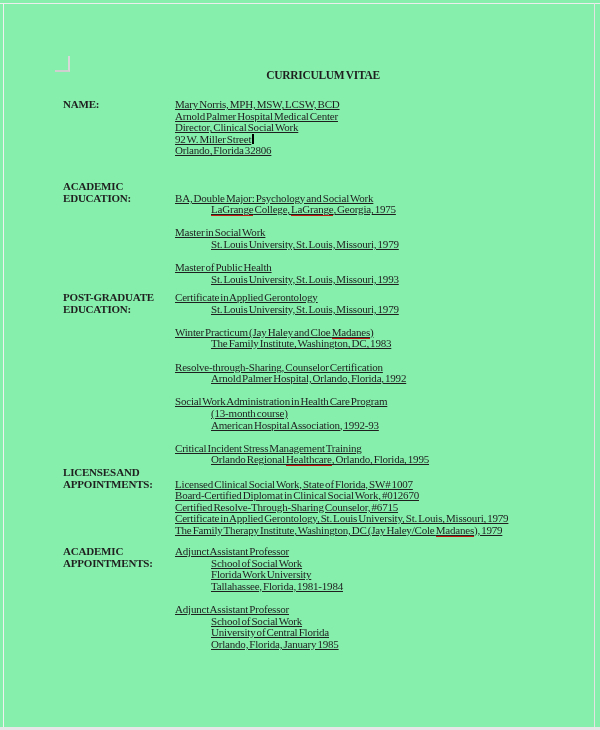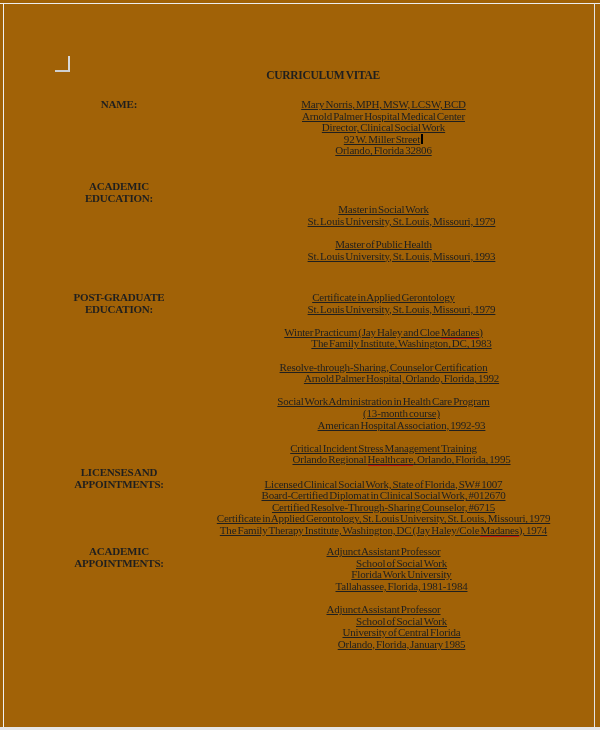--- a/index.html
+++ b/index.html
@@ -1,17 +1,17 @@
 <!DOCTYPE html>
 <html><head>
 <meta charset="utf-8">
 <style>
   html,body{margin:0;padding:0;background:#fff;}
   .page{
-    position:relative;width:600px;height:730px;background:#a16207;
+    position:relative;width:600px;height:730px;background:#86efac;
     font-family:"Liberation Serif","DejaVu Serif",serif;color:#1f1f1f;
     overflow:hidden;
   }
   .edge-top{position:absolute;top:3px;left:0;right:0;height:1px;background:#ededed;}
   .edge-left{position:absolute;top:3px;left:3px;bottom:3px;width:1px;background:#f0f0f0;}
   .edge-right{position:absolute;top:3px;right:5px;bottom:3px;width:1px;background:#e3e3e3;}
   .edge-bottom{position:absolute;left:0;right:0;bottom:0;height:3px;background:#e6e6e6;}
   .corner{
     position:absolute;left:55px;top:56px;width:13px;height:14px;
     border-right:2px solid #d8d8d8;border-bottom:2px solid #cfcfcf;
@@ -20,21 +20,20 @@
     position:absolute;top:69px;left:63px;width:520px;text-align:center;
     font-weight:bold;font-size:11.5px;letter-spacing:-0.3px;word-spacing:-1px;
   }
   .section{position:absolute;left:63px;right:8px;display:flex;align-items:flex-start;}
   .label-col{width:112px;flex:none;font-weight:bold;}
   .content-col{flex:1;min-width:0;text-decoration:underline;}
   .content-col.off-1{padding-top:11.6px;}
   .label-line,.line{
     font-size:11px;line-height:11.6px;letter-spacing:-0.2px;word-spacing:-1.4px;
     white-space:nowrap;
-    text-align:center;
   }
   .group.gap{margin-top:11.6px;}
   .indent-1{padding-left:36px;}
   .flag{text-decoration:underline;border-bottom:1.4px solid #c41e10;}
   .link{text-decoration:underline;border-bottom:1.4px solid #c41e10;cursor:pointer;}
   .cursor{
     display:inline-block;width:2px;height:10px;background:#000;
     vertical-align:-1px;margin-left:1px;
   }
   
@@ -70,20 +69,24 @@
             <div class="line"><span class="run">Orlando, Florida 32806</span></div>
           </div>
         </div>
       </div>
       <div class="section sec-academic-education">
         <div class="label-col">
           <div class="label-line">ACADEMIC</div>
           <div class="label-line">EDUCATION:</div>
         </div>
         <div class="content-col off-1">
+          <div class="group">
+            <div class="line"><span class="run">BA, Double Major:  Psychology and Social Work</span></div>
+            <div class="line indent-1"><span class="flag">LaGrange</span><span class="run"> College, </span><span class="flag">LaGrange</span><span class="run">, Georgia, 1975</span></div>
+          </div>
           <div class="group gap">
             <div class="line"><span class="run">Master in Social Work</span></div>
             <div class="line indent-1"><span class="run">St. Louis University, St. Louis, Missouri, 1979</span></div>
           </div>
           <div class="group gap">
             <div class="line"><span class="run">Master of Public Health</span></div>
             <div class="line indent-1"><span class="run">St. Louis University, St. Louis, Missouri, 1993</span></div>
           </div>
         </div>
       </div>
@@ -120,21 +123,21 @@
         <div class="label-col">
           <div class="label-line">LICENSES AND</div>
           <div class="label-line">APPOINTMENTS:</div>
         </div>
         <div class="content-col off-1">
           <div class="group">
             <div class="line"><span class="run">Licensed Clinical Social Work, State of Florida, SW# 1007</span></div>
             <div class="line"><span class="run">Board-Certified Diplomat in Clinical Social Work, #012670</span></div>
             <div class="line"><span class="run">Certified Resolve-Through-Sharing Counselor, #6715</span></div>
             <div class="line"><span class="run">Certificate in Applied Gerontology, St. Louis University, St. Louis, Missouri, 1979</span></div>
-            <div class="line"><span class="run">The Family Therapy Institute, Washington, DC (Jay Haley/Cole </span><span class="flag">Madanes</span><span class="run">), 1974</span></div>
+            <div class="line"><span class="run">The Family Therapy Institute, Washington, DC (Jay Haley/Cole </span><span class="flag">Madanes</span><span class="run">), 1979</span></div>
           </div>
         </div>
       </div>
       <div class="section sec-academic-appointments">
         <div class="label-col">
           <div class="label-line">ACADEMIC</div>
           <div class="label-line">APPOINTMENTS:</div>
         </div>
         <div class="content-col">
           <div class="group">

